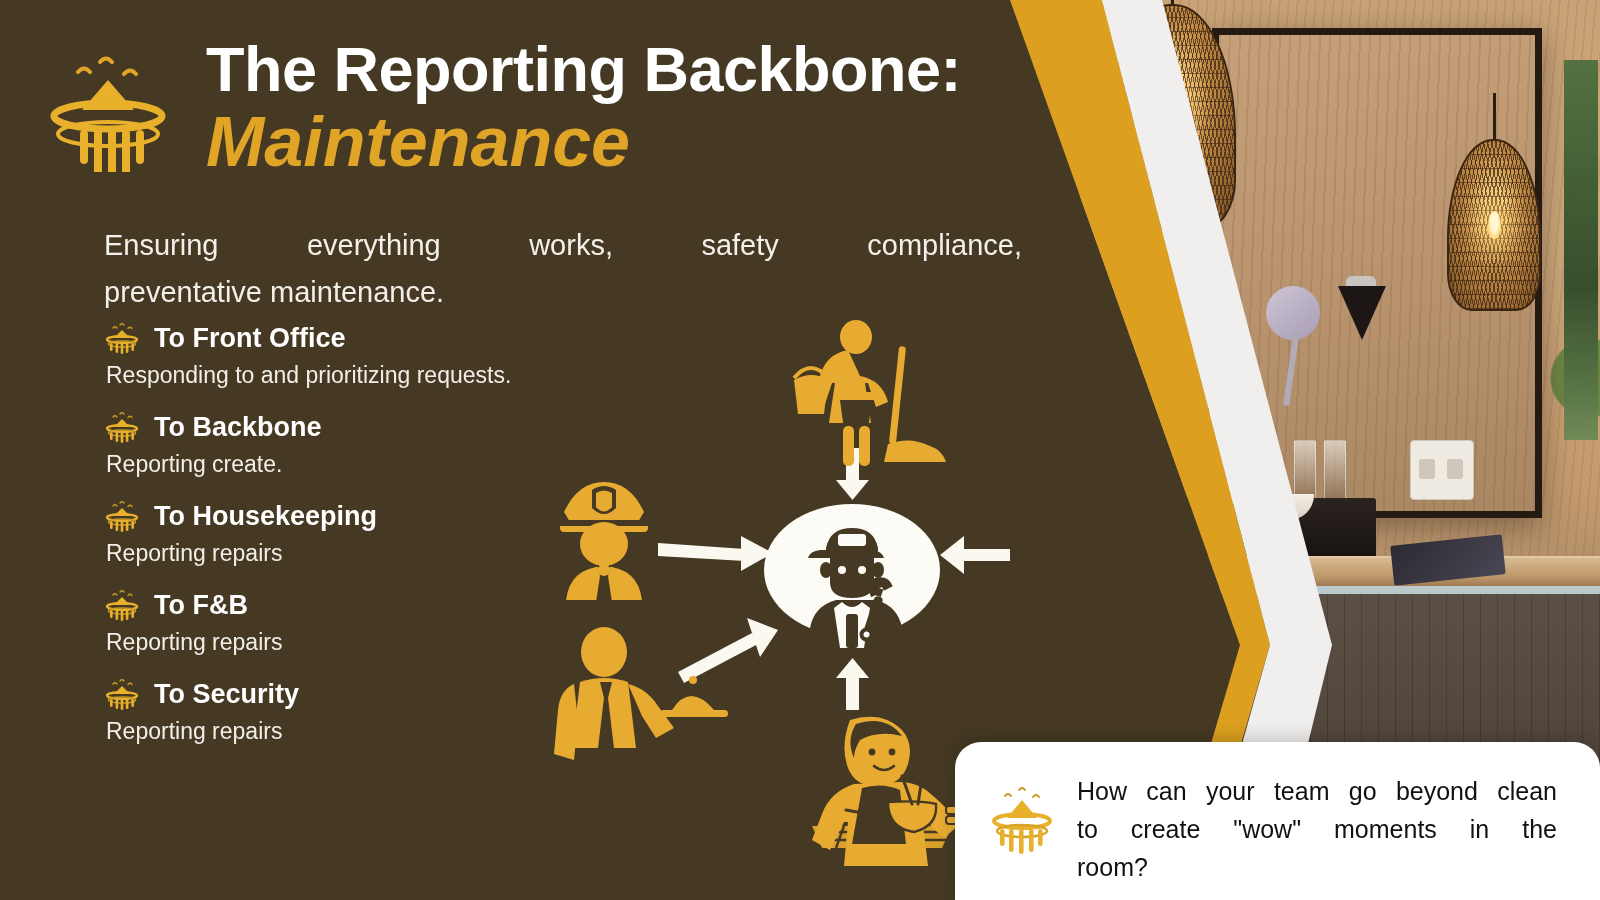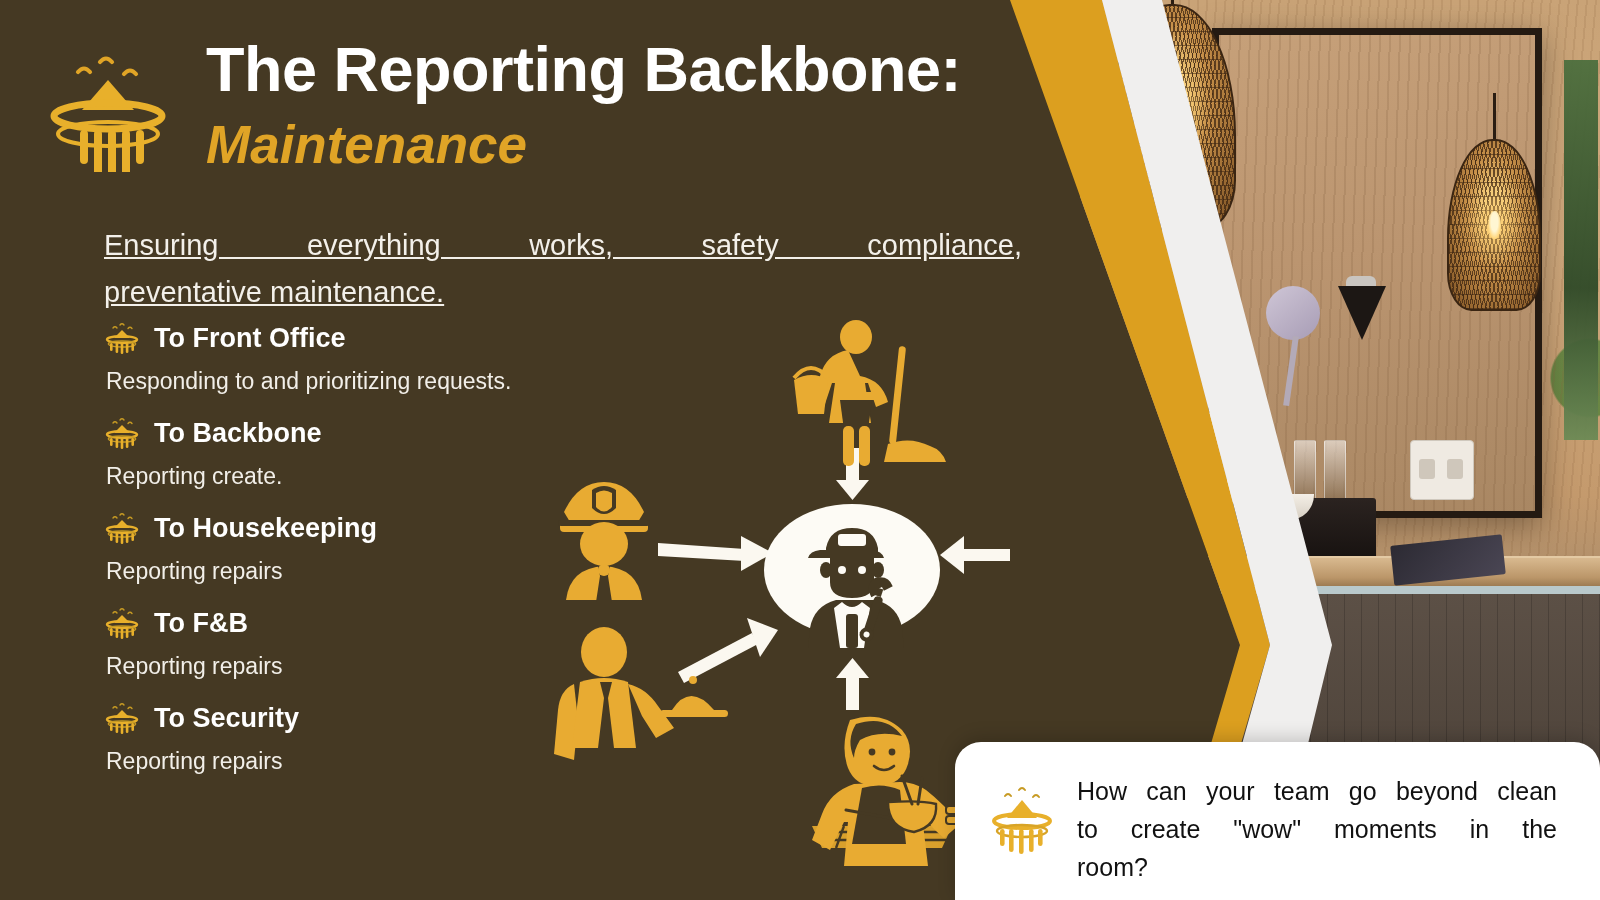--- a/index.html
+++ b/index.html
@@ -179,37 +179,37 @@
   }
 
   .brandmark{ position:absolute; }
 
   .title-block{ position:absolute; left:206px; top:36px; width:790px; }
   .title-line1{
     font-size:63px; font-weight:bold; color:#ffffff; letter-spacing:-.5px;
     line-height:1.05;
   }
   .title-line2{
-    font-size:53px; font-weight:bold; font-style:italic; color:#e0a426;
-    line-height:1.1; margin-top:14px;
+    font-size:70px; font-weight:bold; font-style:italic; color:#e0a426;
+    line-height:1.1; margin-top:2px;
   }
 
   .subtitle{
     position:absolute; left:104px; top:222px; width:918px;
     font-size:29px; line-height:1.62; color:#f3f0ea;
     text-align:justify;
   }
-  .subtitle > span{ display:block;text-decoration:underline; }
+  .subtitle > span{ display:block; }
   .subtitle .j{ text-align:justify; text-align-last:justify; }
 
   .dept-list{ position:absolute; left:104px; top:316px; width:560px; }
   .dept-item{ margin-bottom:4px; }
   .dept-head{ display:flex; align-items:center; gap:14px; height:44px; }
   .dept-name{ font-size:27px; font-weight:bold; color:#ffffff; }
-  .dept-desc{ font-size:23px; color:#f2efe9; margin:8px 0 16px 2px; }
+  .dept-desc{ font-size:23px; color:#f2efe9; margin:2px 0 16px 2px; }
 
   
   .mini-ico{ width:36px; height:32px; flex:0 0 36px; }
 
   
   .diagram{ position:absolute; left:530px; top:300px; width:480px; height:570px; }
 
   
   .callout{
     position:absolute; left:955px; top:742px; width:645px; height:158px;

